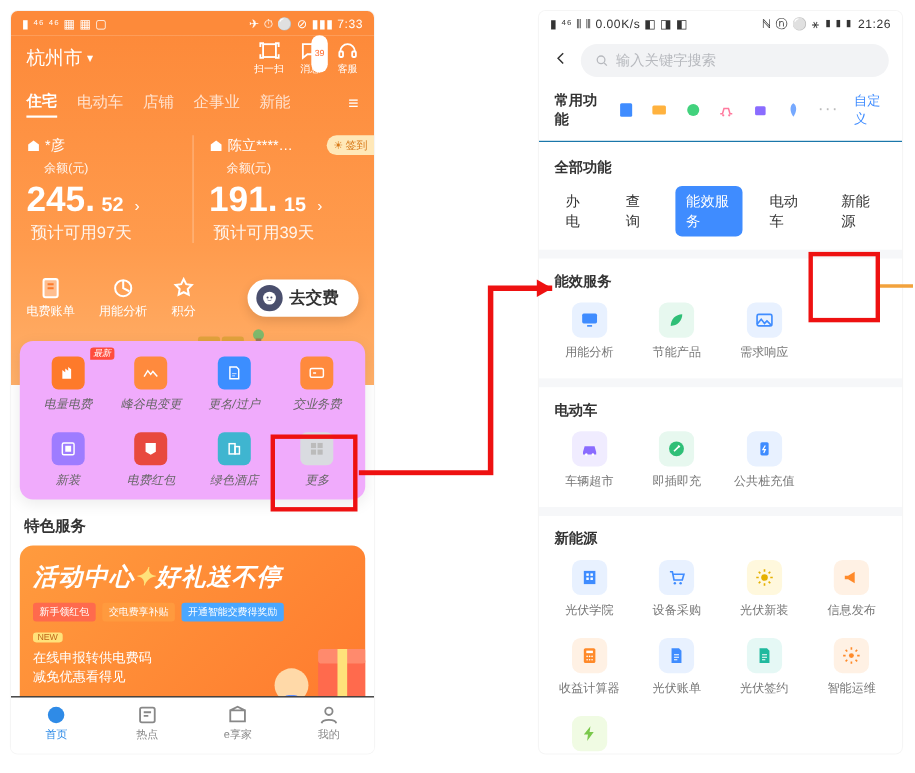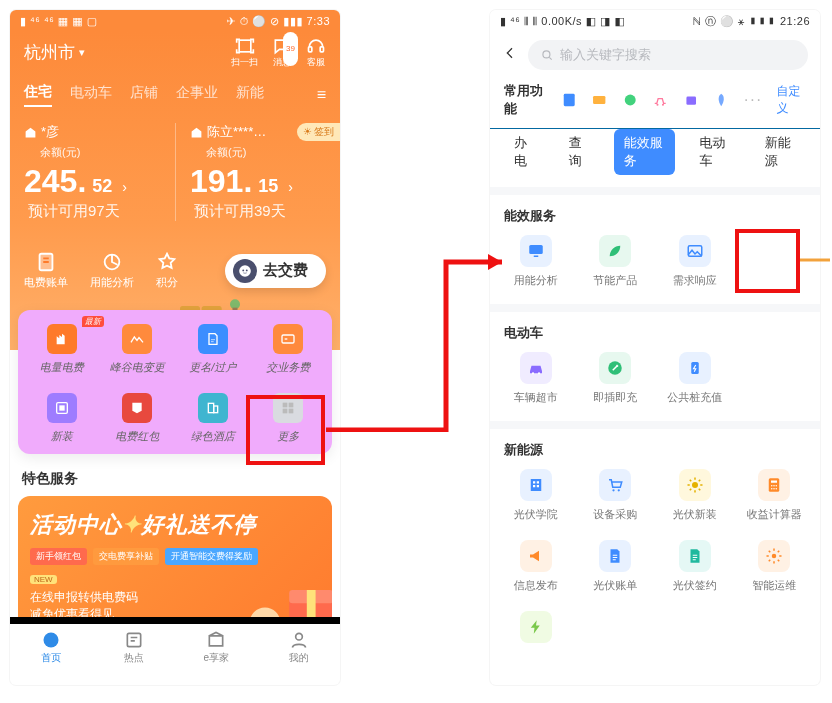--- a/index.html
+++ b/index.html
@@ -106,22 +106,22 @@
   .promo .chips{margin-top:8px;display:flex;gap:6px;}
   .promo .chips span{font-size:9px;padding:2px 6px;border-radius:3px;color:#fff;}
   .promo .chips .c1{background:#ff6a4d;}
   .promo .chips .c2{background:#ff9a3e;}
   .promo .chips .c3{background:#4aa7ff;}
   .promo .new{display:inline-block;background:#ffe27a;color:#c0661b;font-size:8px;border-radius:3px;padding:0 4px;margin-top:10px;}
   .promo .line1{font-size:12px;margin-top:3px;}
   .promo .line2{font-size:12px;}
   .promo .corner{position:absolute;right:-10px;bottom:-10px;width:110px;height:110px;}
   .bottom-nav{
-    position:absolute;left:0;right:0;bottom:16px;height:52px;background:#fff;
-    border-top:7px solid #000000;display:flex;justify-content:flex-end;
+    position:absolute;left:0;right:0;bottom:0;height:52px;background:#fff;
+    border-top:1px solid #000000;display:flex;justify-content:flex-end;
   }
   .bottom-nav .bn{flex:1;text-align:center;font-size:10px;color:#888;padding-top:6px;}
   .bottom-nav .bn.active{color:#2f8be7;}
   .bottom-nav .bn svg{width:20px;height:20px;display:block;margin:0 auto 1px;}
   
   .hl{position:absolute;border:4px solid #e11;}
   .hl.hl1{ left:246px; top:395px; width:79px; height:70px;}
   .hl.hl2{ left:735px; top:229px; width:65px; height:64px;}
   .arrow{position:absolute;pointer-events:none;}
   .arrow.main{ left:326px; top:252px; width:190px; height:180px;}
@@ -463,20 +463,21 @@
     <svg class="mini-ico" viewBox="0 0 24 24">
         <rect x="5" y="7" width="14" height="12" rx="2" fill="#8a6cff"></rect>
       </svg>
     <svg class="mini-ico" viewBox="0 0 24 24">
         <path d="M12 3c5 3 5 11 0 18-5-7-5-15 0-18z" fill="#76a9ff"></path>
       </svg>
     <span class="dots">···</span>
     <span class="cus">自定义</span>
   </div>
 
+  <div class="sec-head">全部功能</div>
   <div class="pill-row">
     <span class="p">办电</span>
     <span class="p">查询</span>
     <span class="p active">能效服务</span>
     <span class="p">电动车</span>
     <span class="p">新能源</span>
   </div>
 
   <div id="right-sections">
       <div class="sec">
@@ -571,43 +572,43 @@
           <div class="cell">
             <div class="cb t-yellow">
               <svg viewBox="0 0 24 24">
                 <circle cx="12" cy="12" r="4" fill="currentColor"></circle>
                 <g stroke="currentColor" stroke-width="2">
                   <path d="M12 2v3M12 19v3M2 12h3M19 12h3M5 5l2 2M17 17l2 2M5 19l2-2M17 7l2-2"></path>
                 </g>
               </svg>
             </div>
             <div>光伏新装</div>
+          </div>
+          <div class="cell">
+            <div class="cb t-orange">
+              <svg viewBox="0 0 24 24">
+                <path d="M4 10v4h4l8 5V5l-8 5H4z" fill="currentColor"></path>
+              </svg>
+            </div>
+            <div>信息发布</div>
           </div>
           <div class="cell">
             <div class="cb t-orange">
               <svg viewBox="0 0 24 24">
                 <rect x="5" y="3" width="14" height="18" rx="2" fill="currentColor"></rect>
                 <rect x="8" y="6" width="8" height="3" fill="#fff"></rect>
                 <circle cx="9" cy="13" r="1" fill="#fff"></circle>
                 <circle cx="12" cy="13" r="1" fill="#fff"></circle>
                 <circle cx="15" cy="13" r="1" fill="#fff"></circle>
                 <circle cx="9" cy="17" r="1" fill="#fff"></circle>
                 <circle cx="12" cy="17" r="1" fill="#fff"></circle>
                 <circle cx="15" cy="17" r="1" fill="#fff"></circle>
               </svg>
             </div>
             <div>收益计算器</div>
-          </div>
-          <div class="cell">
-            <div class="cb t-orange">
-              <svg viewBox="0 0 24 24">
-                <path d="M4 10v4h4l8 5V5l-8 5H4z" fill="currentColor"></path>
-              </svg>
-            </div>
-            <div>信息发布</div>
           </div>
           <div class="cell">
             <div class="cb t-blue">
               <svg viewBox="0 0 24 24">
                 <path d="M6 3h9l3 3v15H6z" fill="currentColor"></path>
                 <path d="M9 11h6M9 14h6M9 17h4" stroke="#fff" stroke-width="1.3"></path>
               </svg>
             </div>
             <div>光伏账单</div>
           </div>

